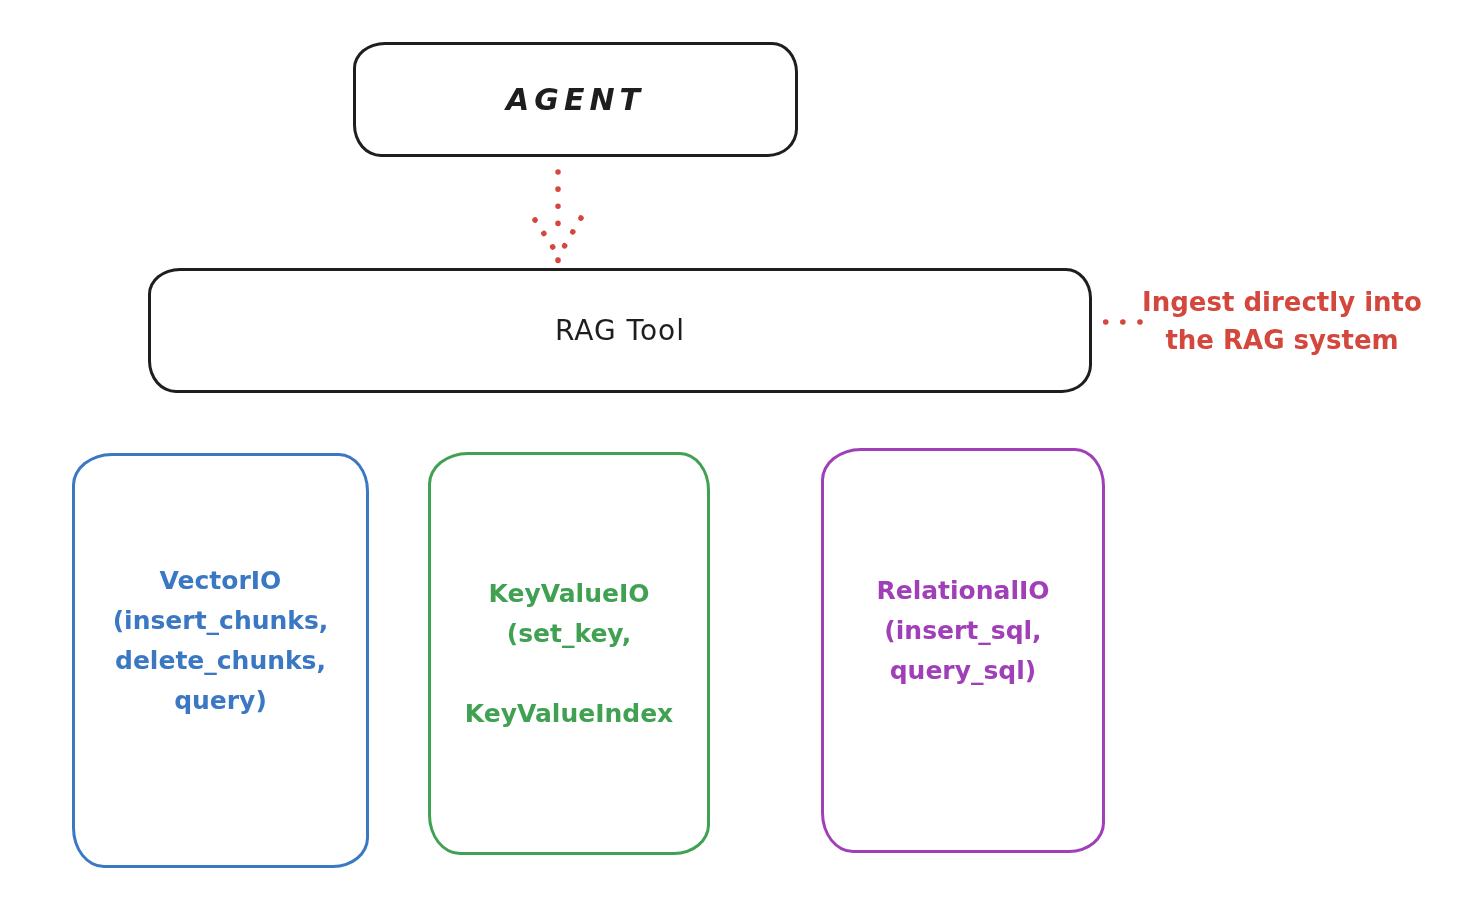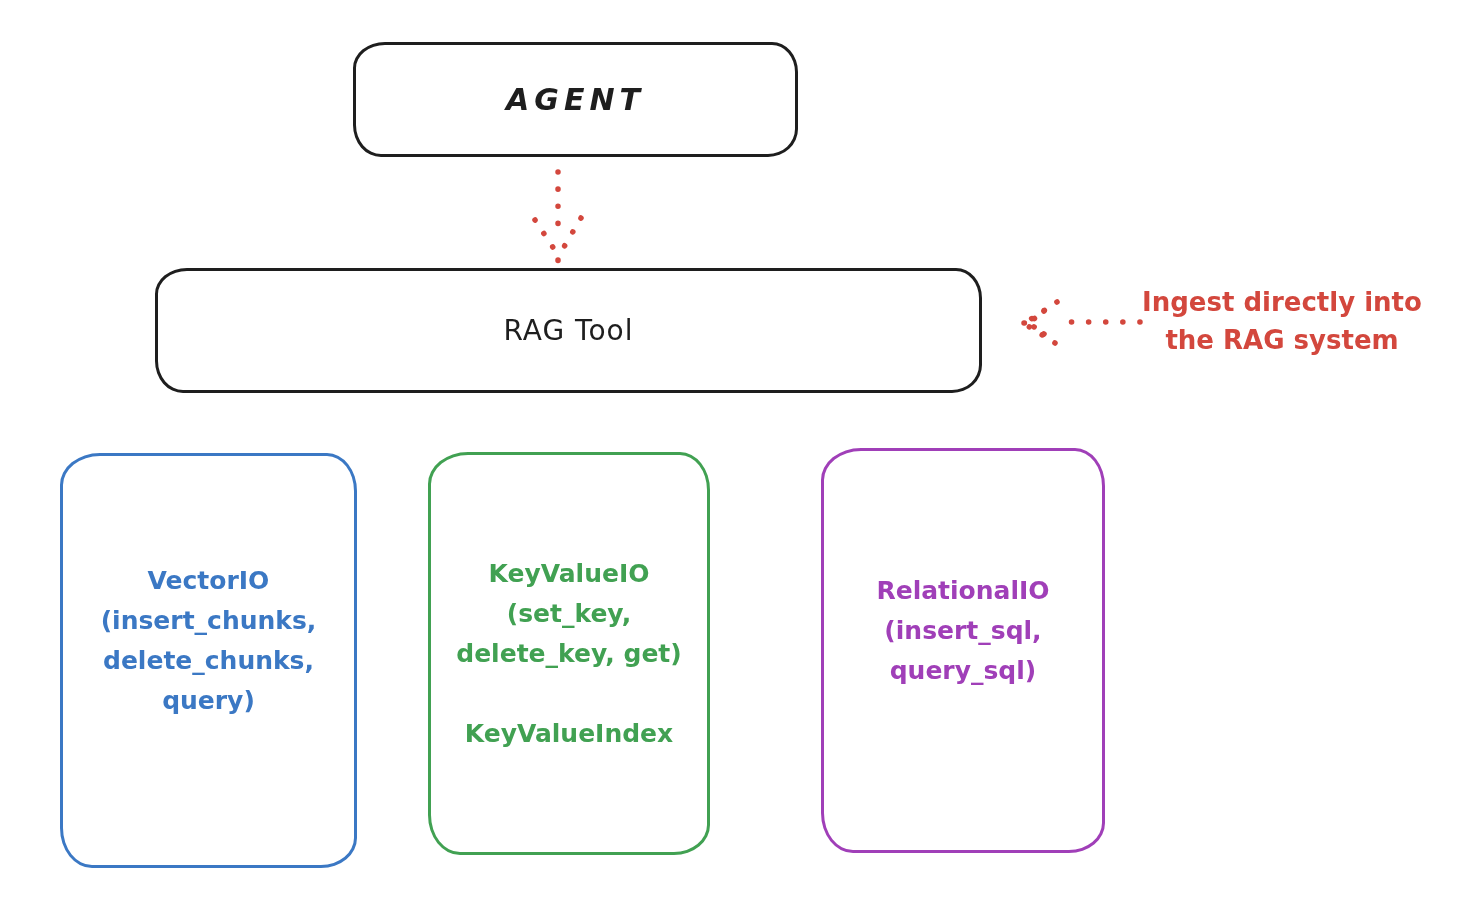--- a/index.html
+++ b/index.html
@@ -32,43 +32,43 @@
   }
   .node-agent {
     left: 353px; top: 42px;
     width: 445px; height: 115px;
     font-size: 30px;
     font-weight: bold;
     font-style: italic;
     letter-spacing: 5px;
   }
   .node-rag {
-    left: 155px; top: 268px;
-    width: 827px; height: 125px;
+    left: 148px; top: 268px;
+    width: 944px; height: 125px;
     font-size: 28px;
     letter-spacing: 1px;
   }
   
   .card {
     position: absolute;
     background: #ffffff;
     box-sizing: border-box;
     display: flex;
     align-items: center;
     justify-content: center;
     text-align: center;
     font-size: 25px;
     font-weight: bold;
     border-width: 3.5px;
     border-style: solid;
     border-radius: 40px 30px 36px 32px / 32px 38px 30px 40px;
   }
   .card .line { line-height: 40px; min-height: 40px; }
   .card .gap  { height: 40px; }
-  .card-vector     { left: 60px;  top: 453px; width: 297px; height: 415px; border-color: #3b78c4; color: #3b78c4; }
+  .card-vector     { left: 72px;  top: 453px; width: 297px; height: 415px; border-color: #3b78c4; color: #3b78c4; }
   .card-keyvalue   { left: 428px; top: 452px; width: 282px; height: 403px; border-color: #41a152; color: #41a152; text-align: center; }
   .card-relational { left: 783px; top: 448px; width: 284px; height: 405px; border-color: #a03fb8; color: #a03fb8; margin-left: 38px; }
   
   .annotation {
     position: absolute;
     left: 1110px; top: 283px;
     width: 344px;
     text-align: center;
     color: #d3473d;
     font-size: 26px;
@@ -125,21 +125,20 @@
       <div class="line">delete_chunks,</div>
       <div class="line">query)</div>
       <div class="gap"></div>
     </div>
   </div>
 
   <div class="card card-keyvalue">
     <div>
       <div class="line">KeyValueIO</div>
       <div class="line">(set_key,</div>
-      <div class="line">delete_key, get)</div>
       <div class="gap"></div>
       <div class="line">KeyValueIndex</div>
     </div>
   </div>
 
   <div class="card card-relational">
     <div>
       <div class="line">RelationalIO</div>
       <div class="line">(insert_sql,</div>
       <div class="line">query_sql)</div>

